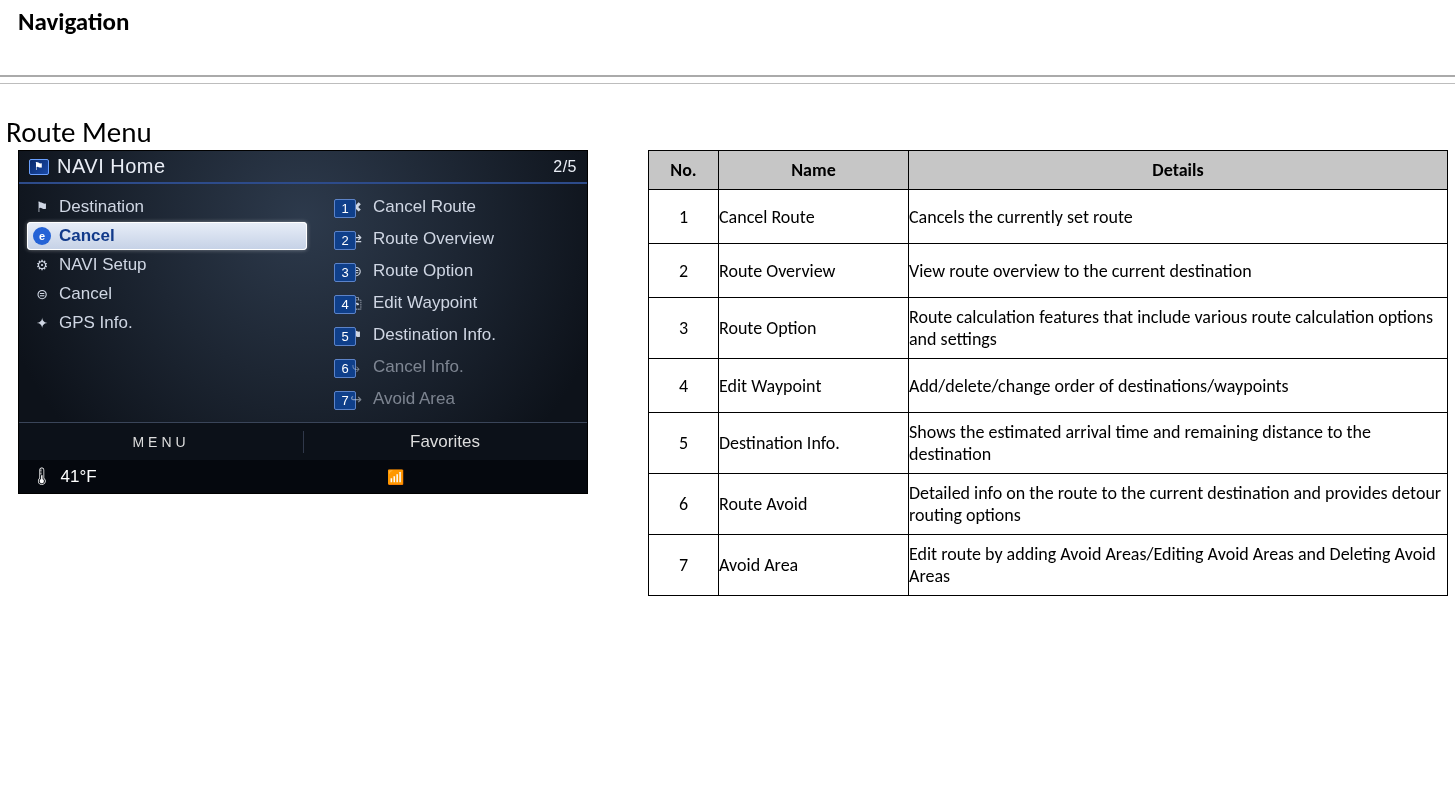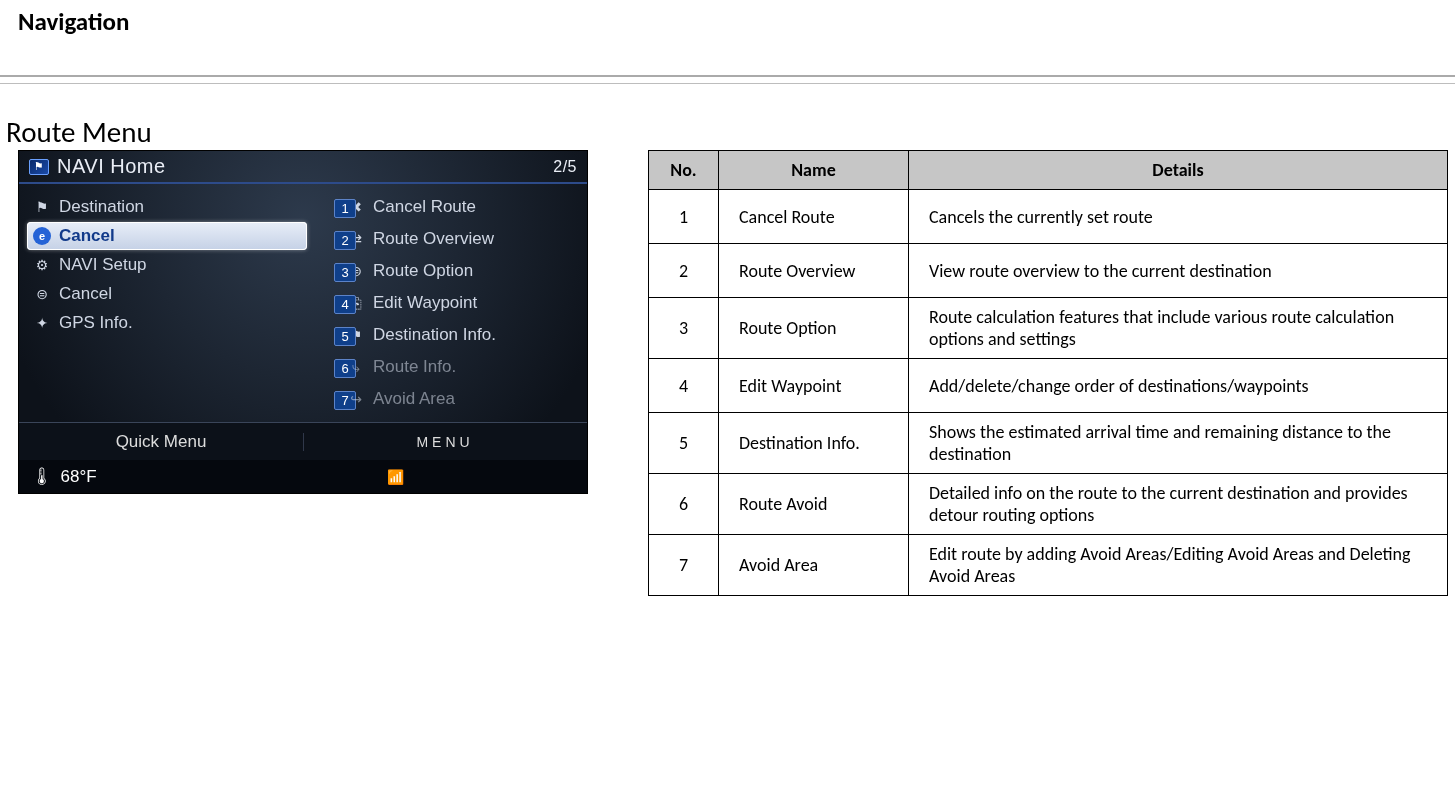--- a/index.html
+++ b/index.html
@@ -110,21 +110,21 @@
     display:flex; align-items:center; gap:8px;
     background:#05080e; padding:6px 12px; font-size:17px; color:#fff;
   }
   .sig-icon { margin-left:auto; transform:translateX(-170px); font-size:14px; color:#e0e6f3; }
 
   
   .ref-table {
     border-collapse:collapse; width:800px; font-size:18px;
   }
   .ref-table th, .ref-table td {
-    border:1px solid #000; padding:8px 20px; text-align:left; vertical-align:middle;
+    border:1px solid #000; padding:8px 0; text-align:left; vertical-align:middle;
   }
   .ref-table th {
     background:#c6c6c6; font-weight:700; text-align:center;
   }
   .ref-table td.num { text-align:center; width:70px; }
   .ref-table td.name { width:190px; }
   .ref-table tbody tr { height:54px; }
 </style>
 </head>
 <body>
@@ -200,41 +200,41 @@
             <div class="badge" style="top: 6px;">5</div>
             <div class="nav-item">
               <span class="ico">⚑</span>
               <span>Destination Info.</span>
             </div>
           </div>
           <div style="position: relative; height: 31px;">
             <div class="badge" style="top: 6px;">6</div>
             <div class="nav-item dimmed">
               <span class="ico">⤷</span>
-              <span>Route Info.</span>
+              <span>Cancel Info.</span>
             </div>
           </div>
           <div style="position: relative; height: 31px;">
             <div class="badge" style="top: 6px;">7</div>
             <div class="nav-item dimmed">
               <span class="ico">↪</span>
               <span>Avoid Area</span>
             </div>
           </div>
         </div>
     </div>
 
     <div class="dev-footer">
-      <div>Quick Menu</div>
       <div class="menu-dim">MENU</div>
+      <div>Favorites</div>
     </div>
 
     <div class="dev-status">
       <span>🌡</span>
-      <span>68°F</span>
+      <span>41°F</span>
       <span class="sig-icon">📶</span>
     </div>
   </div>
 
   <table class="ref-table">
     <thead>
       <tr>
         <th>No.</th>
         <th>Name</th>
         <th>Details</th>

